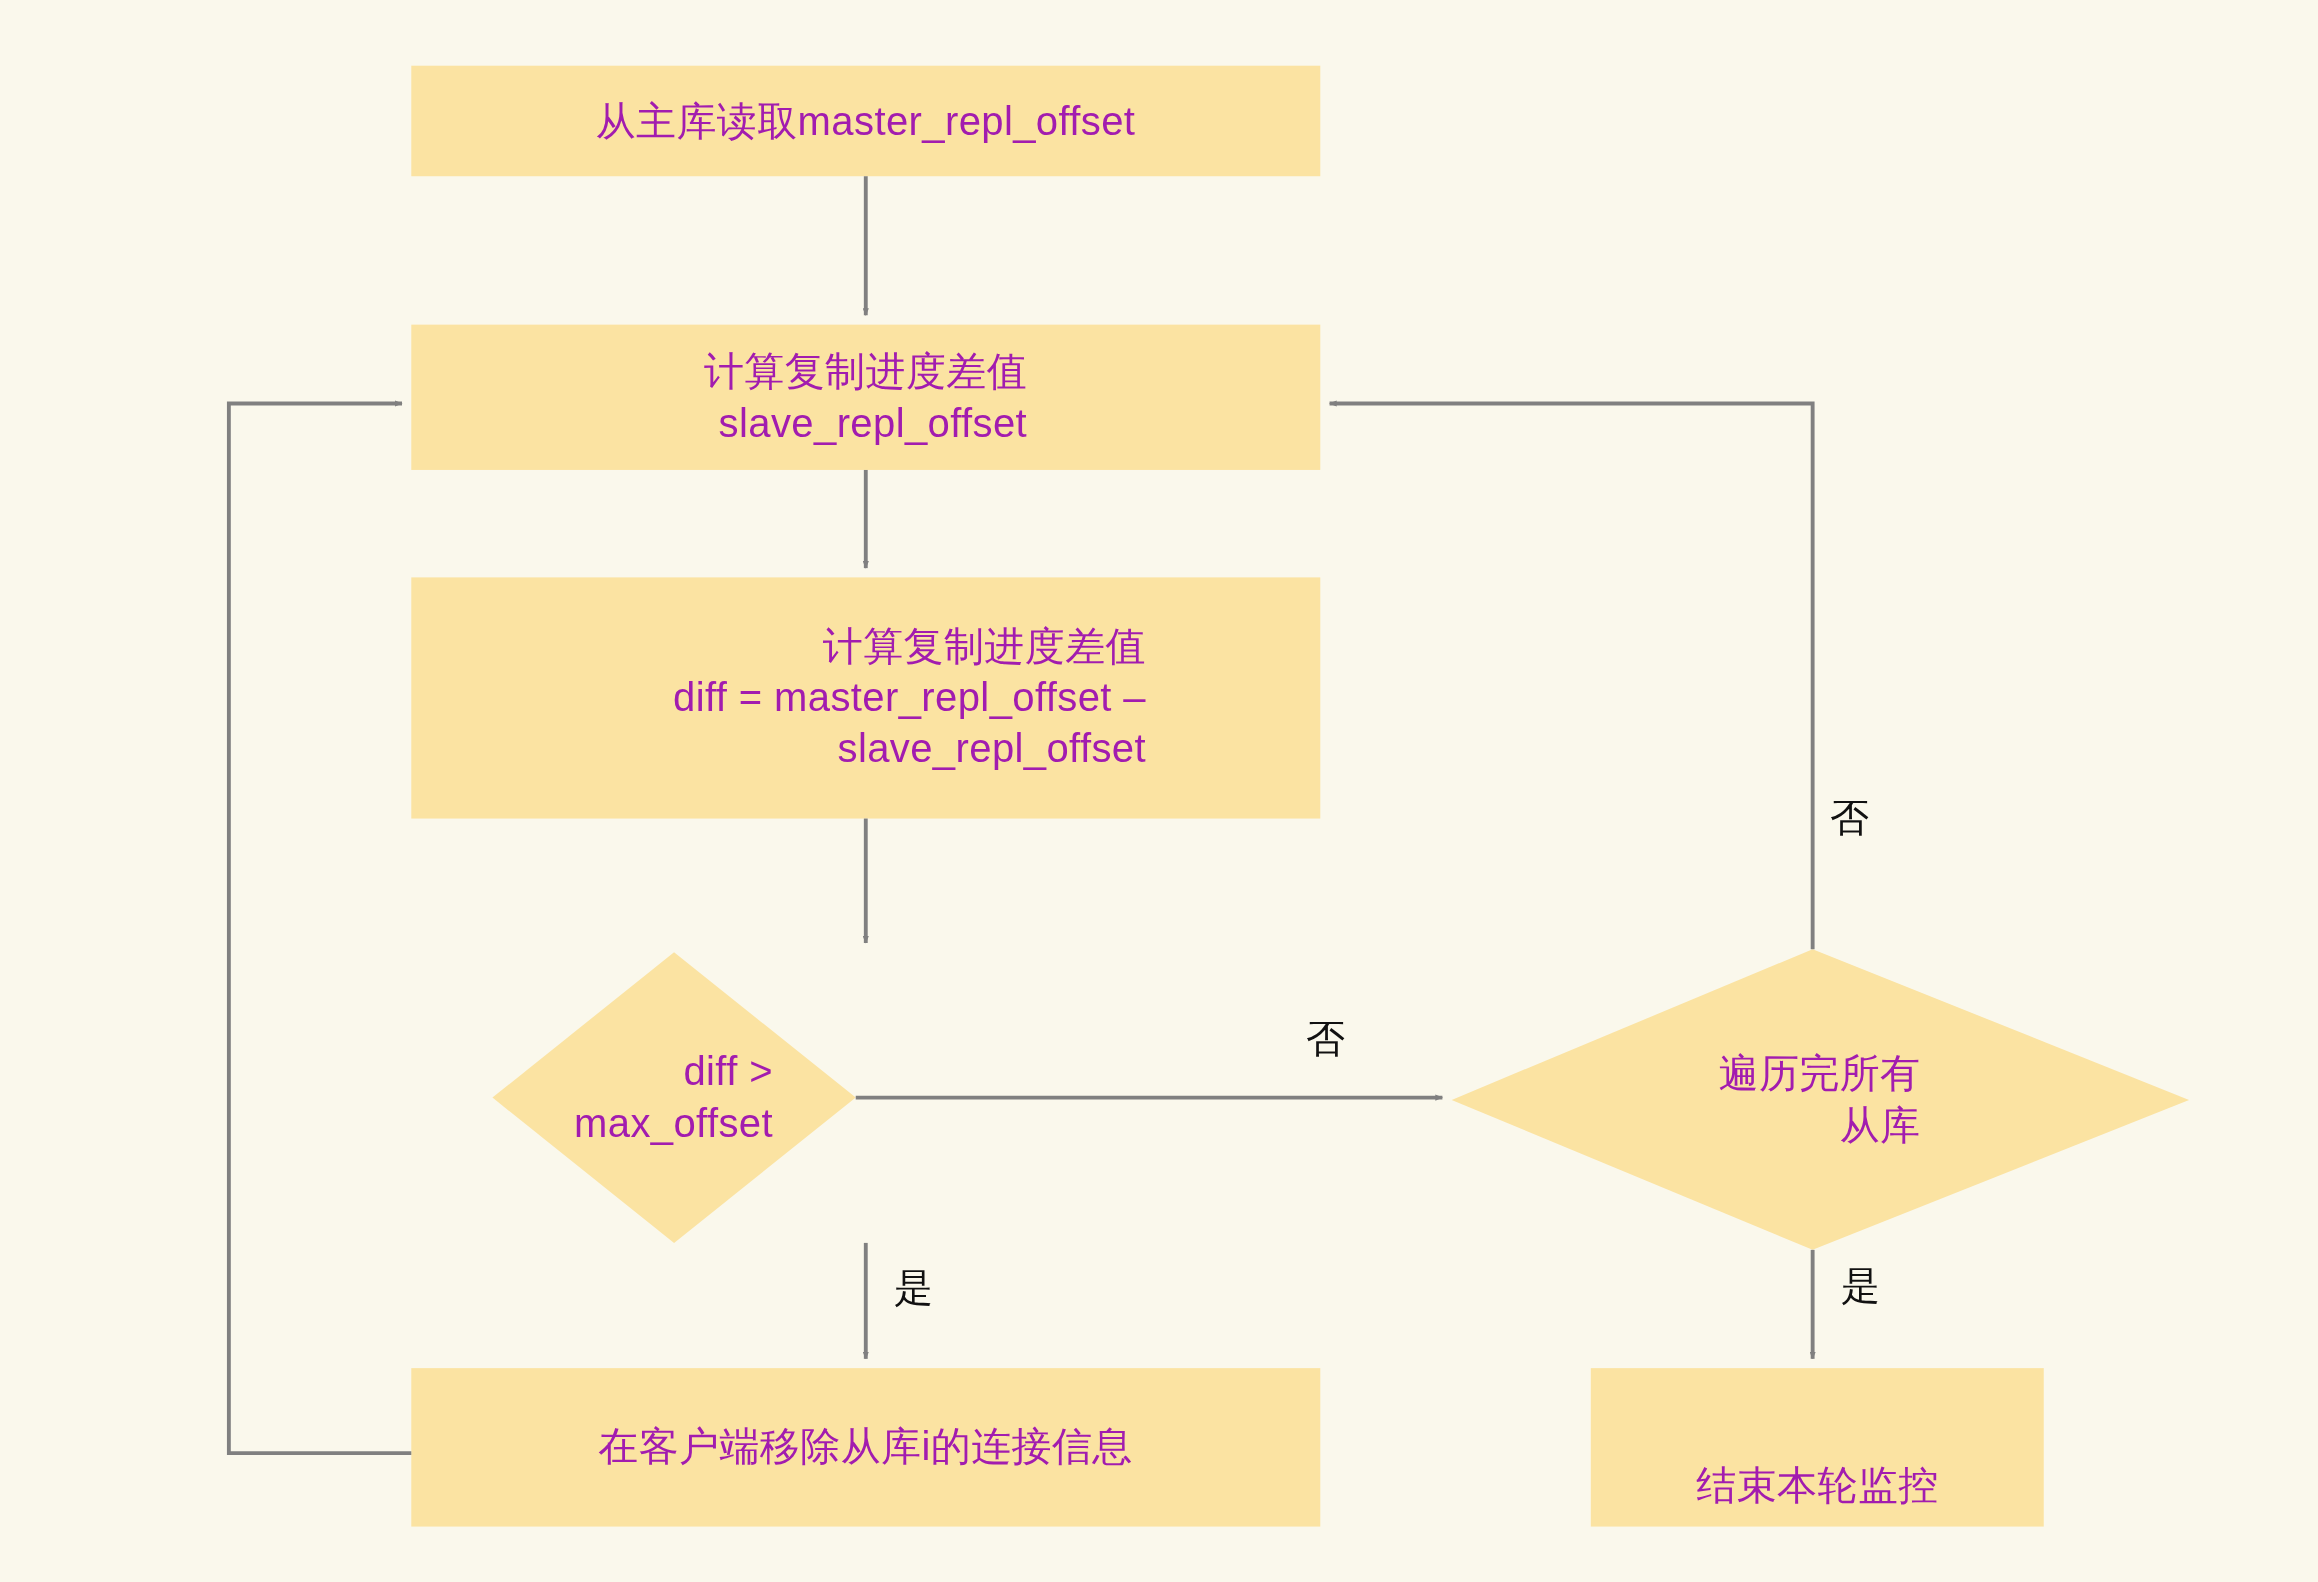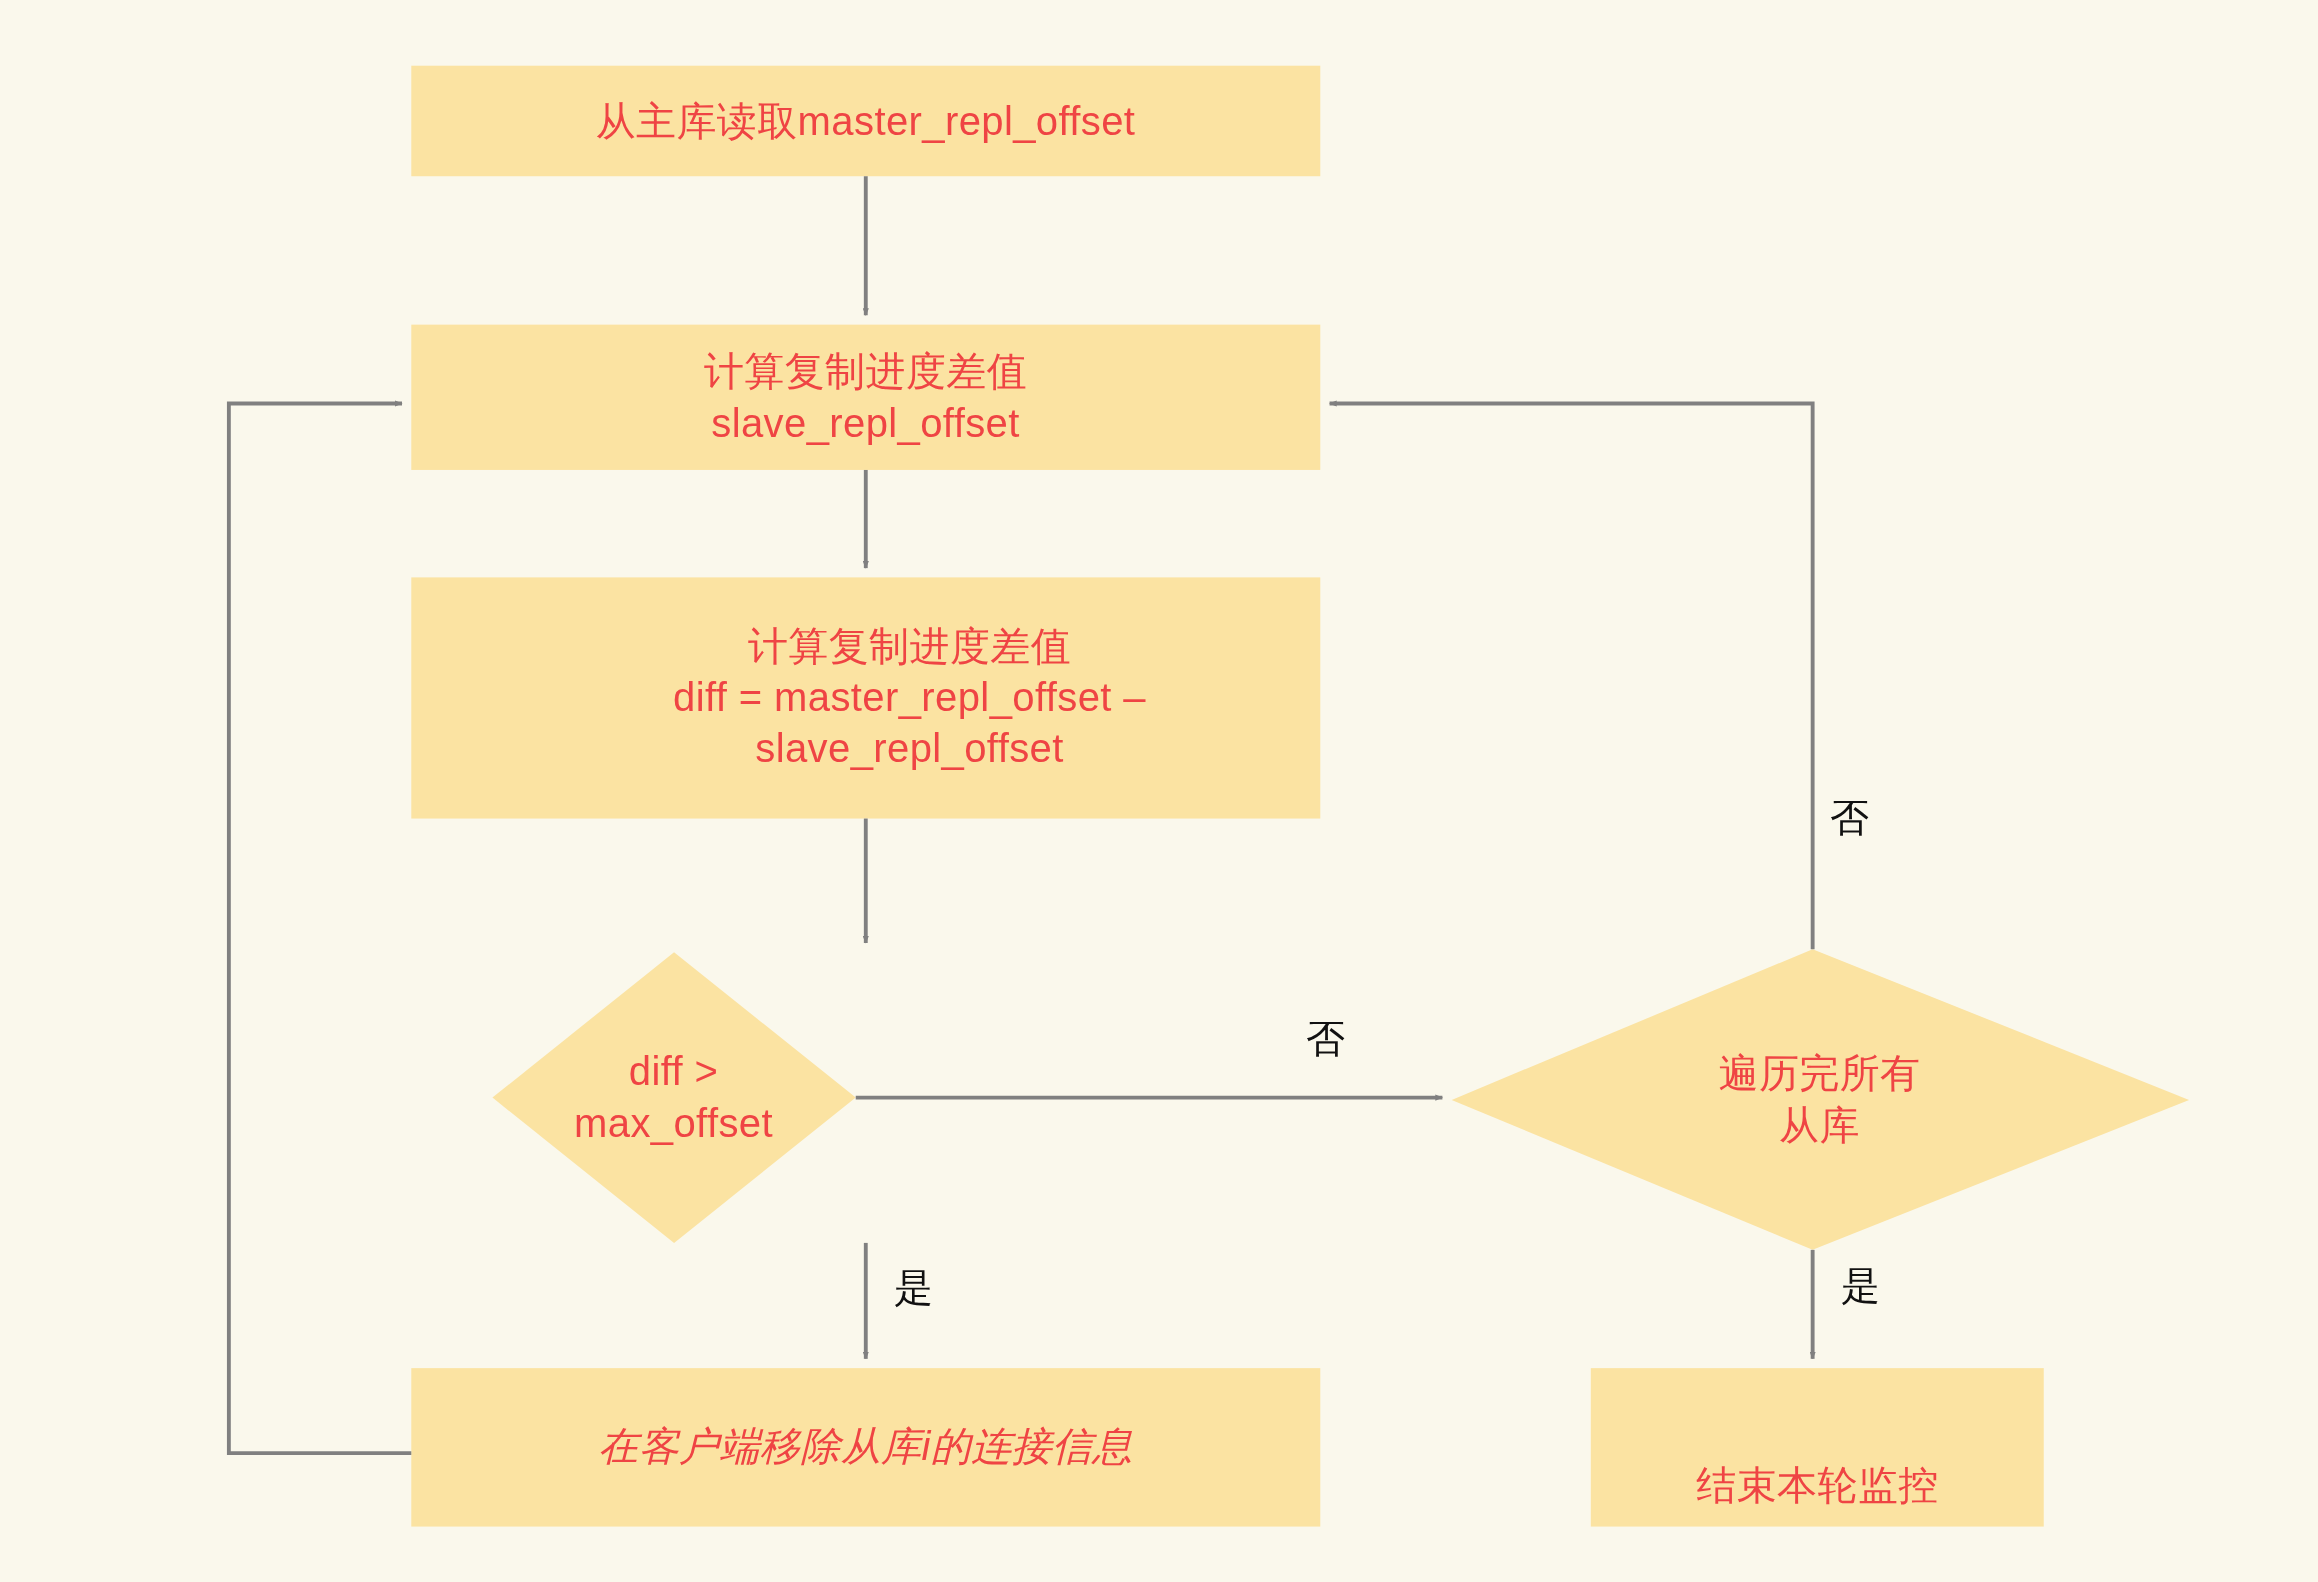--- a/index.html
+++ b/index.html
@@ -23,22 +23,22 @@
     left: 0;
     top: 0;
     width: 2319px;
     height: 1583px;
   }
   .node-label {
     position: absolute;
     display: flex;
     align-items: center;
     justify-content: center;
-    text-align: center;
-    color: #ef4444;
+    text-align: right;
+    color: #a21caf;
     font-size: 40px;
     line-height: 1.28;
     white-space: pre-line;
     pointer-events: none;
     letter-spacing: 0.4px;
   }
   .edge-label {
     position: absolute;
     color: #111111;
     font-size: 39px;
@@ -100,21 +100,21 @@
   <div class="node-label" style="left:411px; top:577px; width:909px; height:241px;margin-left:44px;">计算复制进度差值
 diff = master_repl_offset –
 slave_repl_offset</div>
 
   <div class="node-label" style="left:492px; top:952px; width:363px; height:291px;">diff &gt;
 max_offset</div>
 
   <div class="node-label" style="left:1451px; top:949px; width:737px; height:301px;">遍历完所有
 从库</div>
 
-  <div class="node-label" style="left:411px; top:1368px; width:909px; height:158px;font-style:italic;">在客户端移除从库i的连接信息</div>
+  <div class="node-label" style="left:411px; top:1368px; width:909px; height:158px;">在客户端移除从库i的连接信息</div>
 
   <div class="node-label" style="left:1591px; top:1368px; width:453px; height:158px;margin-top:39px;">结束本轮监控</div>
 
   <div class="edge-label" style="left:1306px; top:1019px;">否</div>
 
   <div class="edge-label" style="left:894px; top:1268px;">是</div>
 
   <div class="edge-label" style="left:1841px; top:1266px;">是</div>
 
   <div class="edge-label" style="left:1830px; top:798px;">否</div>

